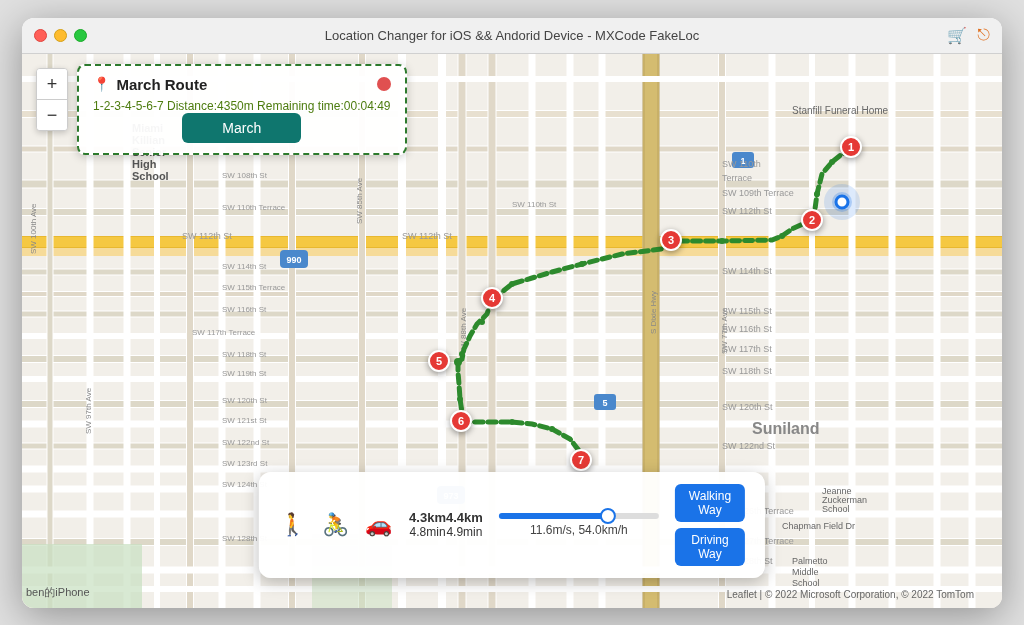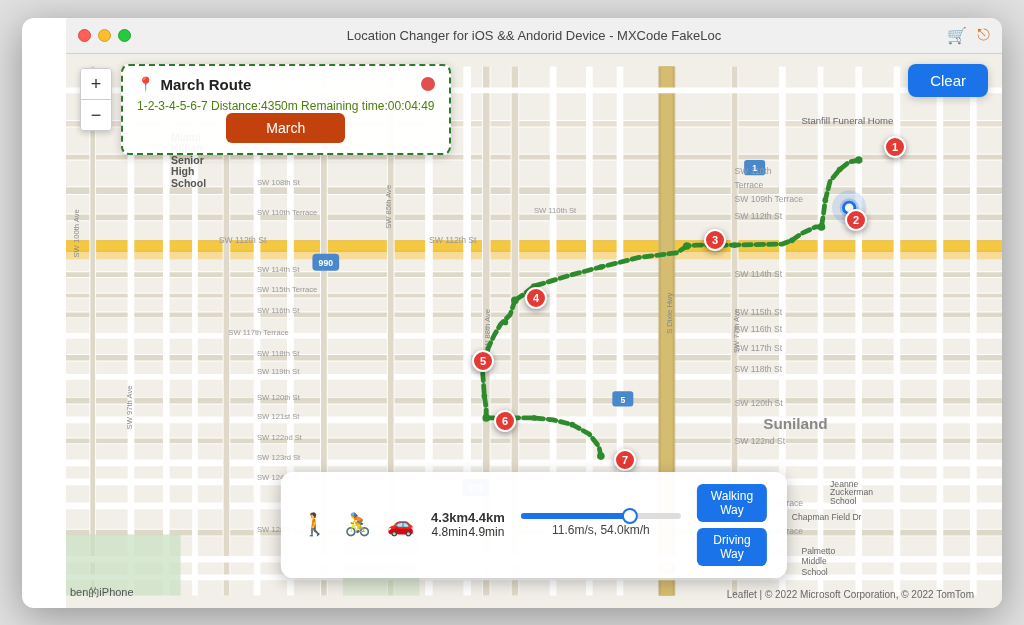--- a/index.html
+++ b/index.html
@@ -13,21 +13,20 @@
     }
     .window {
       width: 980px;
       height: 590px;
       background: #fff;
       border-radius: 12px;
       box-shadow: 0 8px 40px rgba(0,0,0,0.35);
       overflow: hidden;
       display: flex;
       flex-direction: column;
-      padding-left: 44px;
     }
     .titlebar {
       background: #f0f0f0;
       border-bottom: 1px solid #d0d0d0;
       height: 36px;
       display: flex;
       align-items: center;
       padding: 0 12px;
       position: relative;
       flex-shrink: 0;
@@ -149,21 +148,21 @@
       height: 14px;
       background: #e05050;
       border-radius: 50%;
       cursor: pointer;
     }
     .route-info-text {
       font-size: 12px;
       color: #4d7c0f;
     }
     .march-btn {
-      background: #c2410c;
+      background: #0f766e;
       color: #fff;
       border: none;
       border-radius: 6px;
       padding: 7px 40px;
       font-size: 14px;
       font-weight: 500;
       cursor: pointer;
       display: block;
       margin: 0 auto;
     }
@@ -567,21 +566,20 @@
         </div>
         <div class="route-close"></div>
       </div>
       <div class="route-info-text">
         <span>1-2-3-4-5-6-7 Distance:4350m</span>
         <span>Remaining time:00:04:49</span>
       </div>
       <button class="march-btn">March</button>
     </div>
 
-    <button class="clear-btn">Clear</button>
 
     <div class="marker" style="top:82px; left:818px;">
       <div class="marker-circle marker-red">1</div>
     </div>
 
     <div class="marker" style="top:155px; left:779px;">
       <div class="marker-circle marker-red">2</div>
     </div>
 
     <div class="marker" style="top:175px; left:638px;">

